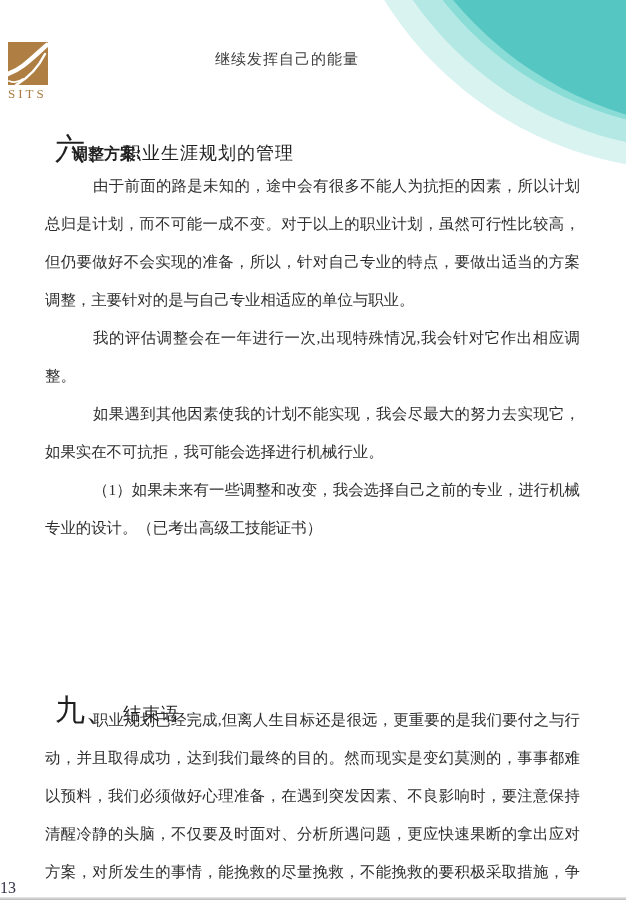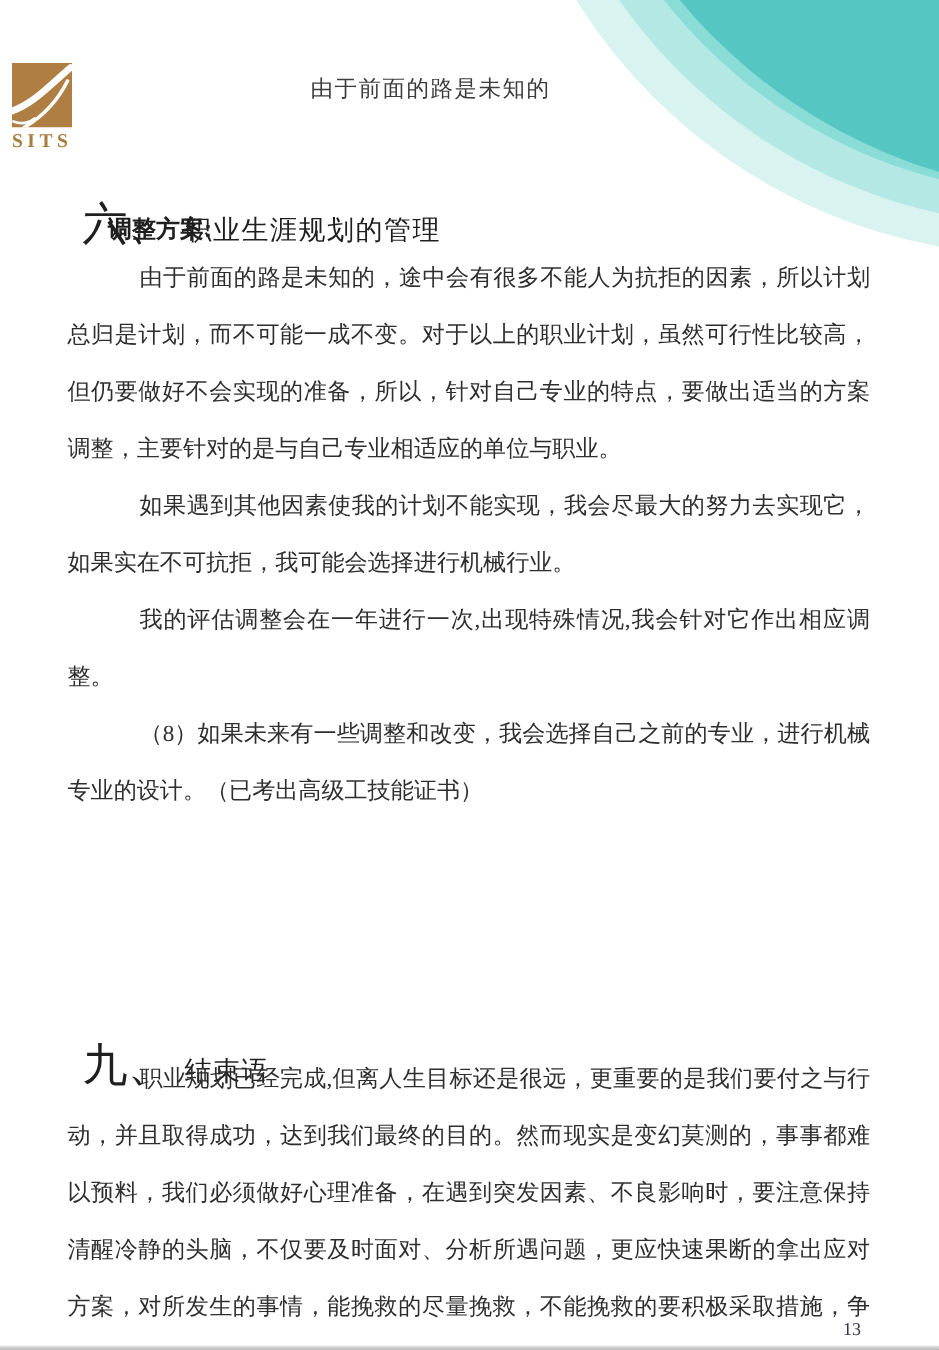--- a/index.html
+++ b/index.html
@@ -16,21 +16,21 @@
   .c1 { width:720px; height:720px; left:330px; top:-550px; background:#d9f3f0; }
   .c2 { width:700px; height:700px; left:350px; top:-550px; background:#b4e8e4; }
   .c3 { width:680px; height:680px; left:370px; top:-550px; background:#8adcd7; }
   .c4 { width:720px; height:720px; left:370px; top:-590px; background:#56c6c2; }
 
   
   .logo { position:absolute; left:8px; top:42px; width:46px; }
   .logo svg { display:block; width:40px; height:43px; }
   .logo-text {
     font-family:"Liberation Serif","DejaVu Serif",serif;
-    font-weight:bold; font-size:13px; letter-spacing:3px;
+    font-weight:normal; font-size:13px; letter-spacing:3px;
     color:#a97c3e; margin-top:1px;
   }
 
   
   .pg-header {
     position:absolute; top:50px; left:0; width:574px;
     display:flex; justify-content:center; gap:32px;
     font-size:15px; color:#3c3c3c; letter-spacing:1px;
   }
 
@@ -52,21 +52,21 @@
     margin-left:27px; color:#1f1f1f;
   }
   .content p {
     margin:0; font-size:15.4px; line-height:38px;
     text-align:justify; text-indent:48px; color:#2e2e2e;
   }
 
   
   .page-num {
     position:absolute; top:879px; left:0; width:574px;
-    text-align:right; font-size:12px; color:#33334a;
+    text-align:left; font-size:16px; color:#33334a;
   }
   .bottom-edge {
     position:absolute; bottom:0; left:0; right:0; height:3px;
     background:linear-gradient(#e9e9e9,#b9b9b9);
   }
 </style>
 </head>
 <body>
 
 <div class="page">
@@ -82,36 +82,36 @@
     <svg viewBox="0 0 40 43">
       <rect x="0" y="0" width="40" height="43" fill="#ae7e42"></rect>
       <path d="M0 32 C 14 27, 24 16, 39 3" stroke="#ffffff" stroke-width="4.5" fill="none" stroke-linecap="round"></path>
       <path d="M8 43 C 20 36, 30 26, 37 12" stroke="#ffffff" stroke-width="2.4" fill="none" stroke-linecap="round"></path>
       <path d="M1 39 C 6 41, 11 40, 15 37" stroke="#ffffff" stroke-width="1.8" fill="none" stroke-linecap="round"></path>
     </svg>
     <div class="logo-text">SITS</div>
   </div>
 
   <div class="pg-header">
-    <span>由于前面的路是未知的</span>
+    <span>继续发挥自己的能量</span>
   </div>
 
   <div class="content">
 
     <div class="sec-heading">
       <span class="sec-num">六、</span>
       <span class="sec-title">职业生涯规划的管理</span>
     </div>
 
     <div class="label">调整方案:</div>
     <p>由于前面的路是未知的，途中会有很多不能人为抗拒的因素，所以计划总归是计划，而不可能一成不变。对于以上的职业计划，虽然可行性比较高，但仍要做好不会实现的准备，所以，针对自己专业的特点，要做出适当的方案调整，主要针对的是与自己专业相适应的单位与职业。</p>
+    <p>我的评估调整会在一年进行一次,出现特殊情况,我会针对它作出相应调整。</p>
     <p>如果遇到其他因素使我的计划不能实现，我会尽最大的努力去实现它，如果实在不可抗拒，我可能会选择进行机械行业。</p>
-    <p>我的评估调整会在一年进行一次,出现特殊情况,我会针对它作出相应调整。</p>
 
-    <p>（8）如果未来有一些调整和改变，我会选择自己之前的专业，进行机械专业的设计。（已考出高级工技能证书）</p>
+    <p>（1）如果未来有一些调整和改变，我会选择自己之前的专业，进行机械专业的设计。（已考出高级工技能证书）</p>
 
     <div class="sec-heading sec9">
       <span class="sec-num">九、</span>
       <span class="sec-title">结束语</span>
     </div>
     <p>职业规划已经完成,但离人生目标还是很远，更重要的是我们要付之与行动，并且取得成功，达到我们最终的目的。然而现实是变幻莫测的，事事都难以预料，我们必须做好心理准备，在遇到突发因素、不良影响时，要注意保持清醒冷静的头脑，不仅要及时面对、分析所遇问题，更应快速果断的拿出应对方案，对所发生的事情，能挽救的尽量挽救，不能挽救的要积极采取措施，争取做出最好矫正。只有这样我们才能更好的去面对人生。</p>
 
   </div>
 
   <div class="page-num">13</div>

